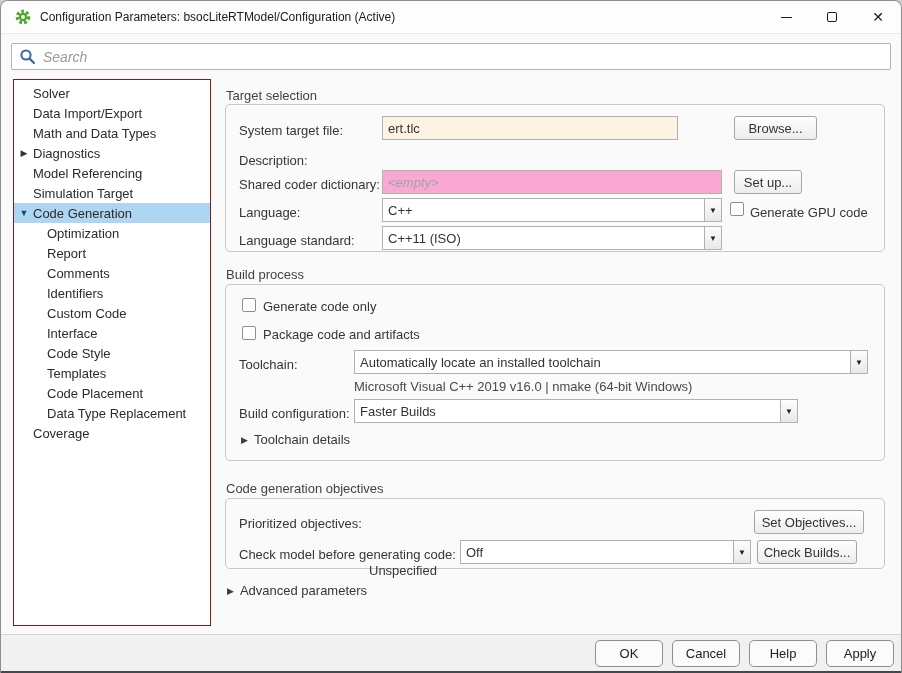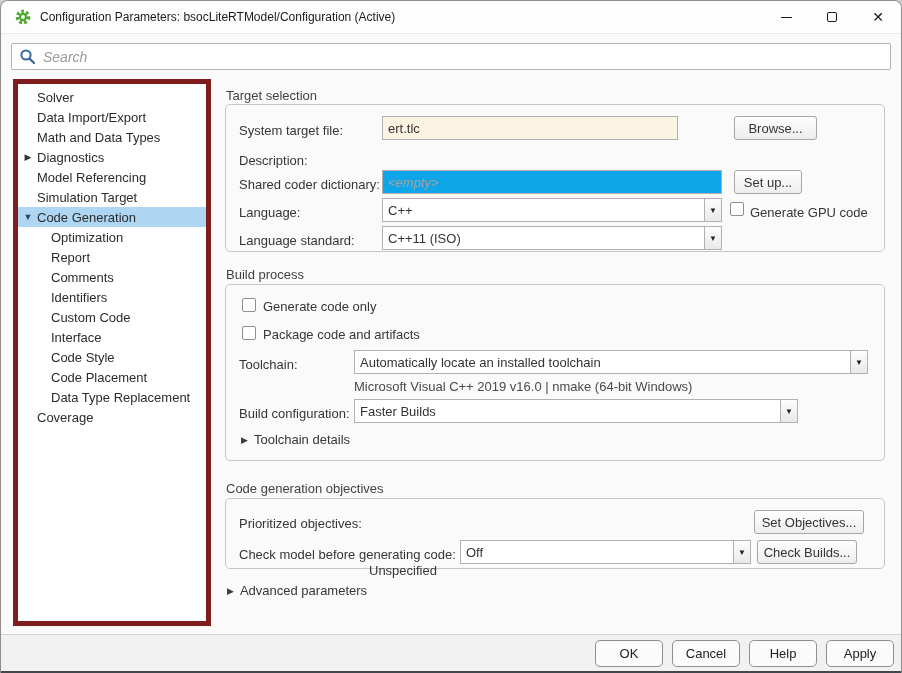--- a/index.html
+++ b/index.html
@@ -30,39 +30,39 @@
   }
   #search-box svg{ margin-left:7px; flex:0 0 auto; }
   #search-input{
     flex:1; height:100%; border:none; outline:none; background:transparent;
     font-family:"Liberation Sans", sans-serif; font-size:14px; padding-left:7px; color:#333;
   }
   #search-input::placeholder{ font-style:italic; color:#9a9a9a; }
   
   #sidebar{
     position:absolute; left:12px; top:78px; width:198px; height:547px;
-    background:#fff; border:5px solid #7f1d1d; padding-top:3px; overflow:hidden;
+    background:#fff; border:1px solid #7f1d1d; padding-top:3px; overflow:hidden;
   }
   .tree-item{ position:relative; height:20px; display:flex; align-items:center; font-size:13px; color:#2b2b2b; cursor:default; }
   .tree-item .tree-label{ padding-left:19px; white-space:nowrap; }
   .tree-item.lvl2 .tree-label{ padding-left:33px; }
   .tree-item.selected{ background:#aed6f2; }
   .tree-arrow{
     position:absolute; left:4px; top:50%; transform:translateY(-50%);
     font-size:9px; color:#333; width:12px; text-align:center;
   }
   .tree-arrow.exp{ color:#1f4a6e; }
   
   .sec-heading{ position:absolute; font-size:13px; color:#424242; }
   .groupbox{ position:absolute; left:224px; width:660px; border:1px solid #c7c7c7; border-radius:5px; background:#fafafa; }
   .abs{ position:absolute; }
   .lbl{ font-size:13px; color:#363636; white-space:nowrap; }
   .val{ font-size:13px; color:#363636; white-space:nowrap;margin-top:47px; }
   .txtfield{
-    border:1px solid #b1b1b1; background:#0ea5e9; height:24px; font-size:13px; color:#333;
+    border:1px solid #b1b1b1; background:#f9a8d4; height:24px; font-size:13px; color:#333;
     padding-left:5px; font-family:"Liberation Sans", sans-serif; outline:none;
   }
   .txtfield.cream{ background:#fcf3e2; }
   .txtfield::placeholder{ font-style:italic; color:#a3a3a3; }
   .dropdown{
     border:1px solid #b1b1b1; background:#fff; height:24px; display:flex; align-items:center;
   }
   .dd-value{ flex:1; font-size:13px; color:#333; padding-left:5px; white-space:nowrap; overflow:hidden; }
   .dd-btn{
     width:17px; height:100%; border-left:1px solid #b1b1b1;
@@ -178,20 +178,24 @@
       <div class="tree-item lvl2">
       <span class="tree-arrow"></span>
       <span class="tree-label">Interface</span>
     </div>
       <div class="tree-item lvl2">
       <span class="tree-arrow"></span>
       <span class="tree-label">Code Style</span>
     </div>
       <div class="tree-item lvl2">
       <span class="tree-arrow"></span>
+      <span class="tree-label">Templates</span>
+    </div>
+      <div class="tree-item lvl2">
+      <span class="tree-arrow"></span>
       <span class="tree-label">Code Placement</span>
     </div>
       <div class="tree-item lvl2">
       <span class="tree-arrow"></span>
       <span class="tree-label">Data Type Replacement</span>
     </div>
       <div class="tree-item">
       <span class="tree-arrow"></span>
       <span class="tree-label">Coverage</span>
     </div>

